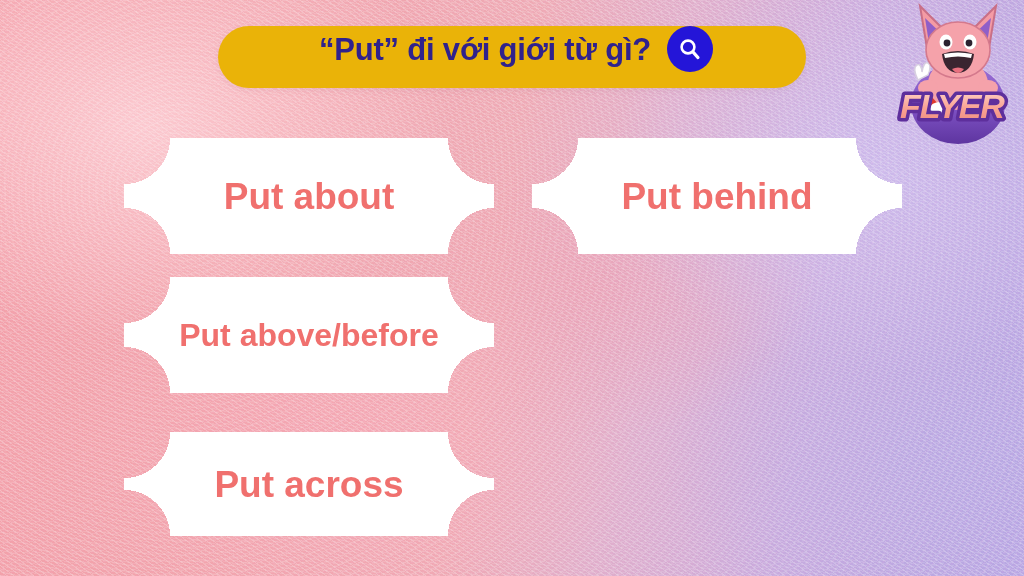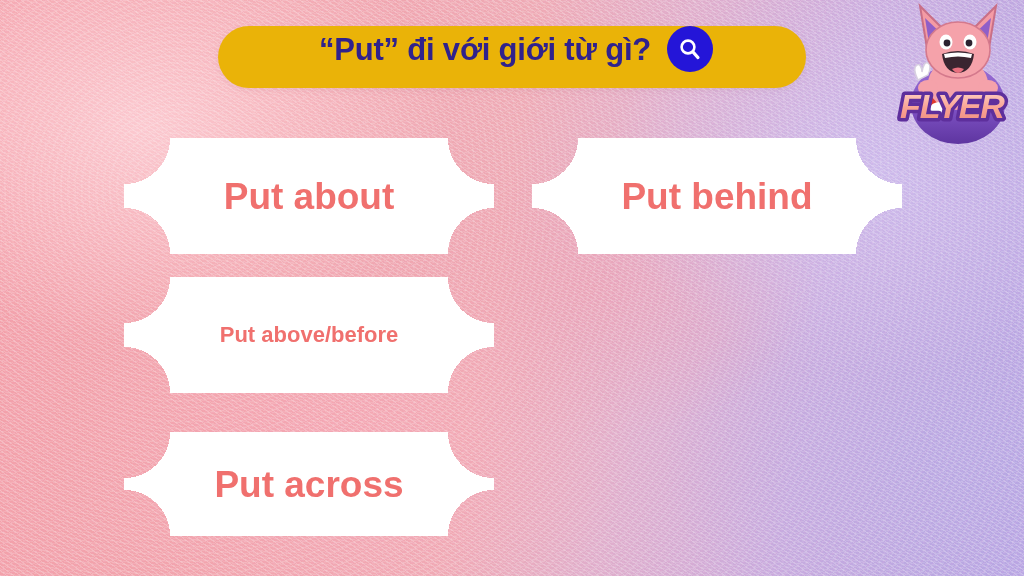--- a/index.html
+++ b/index.html
@@ -123,21 +123,21 @@
             mask-composite:intersect;
   }
   .card-label {
     color:#f0706e;
     font-weight:bold;
     line-height:1;
     white-space:nowrap;
     text-align:left;
   }
   .sz-lg { font-size:37px; }
-  .sz-sm { font-size:22px; }
+  .sz-sm { font-size:32px; }
 
   
   .col-l { left:124px;  width:370px; }
   .col-r { left:532px;  width:370px; }
   .row-1 { top:138px;  height:116px; }
   .row-2 { top:277px;  height:116px; }
   .row-3 { top:432px;  height:104px; }
 </style>
 </head>
 <body>

